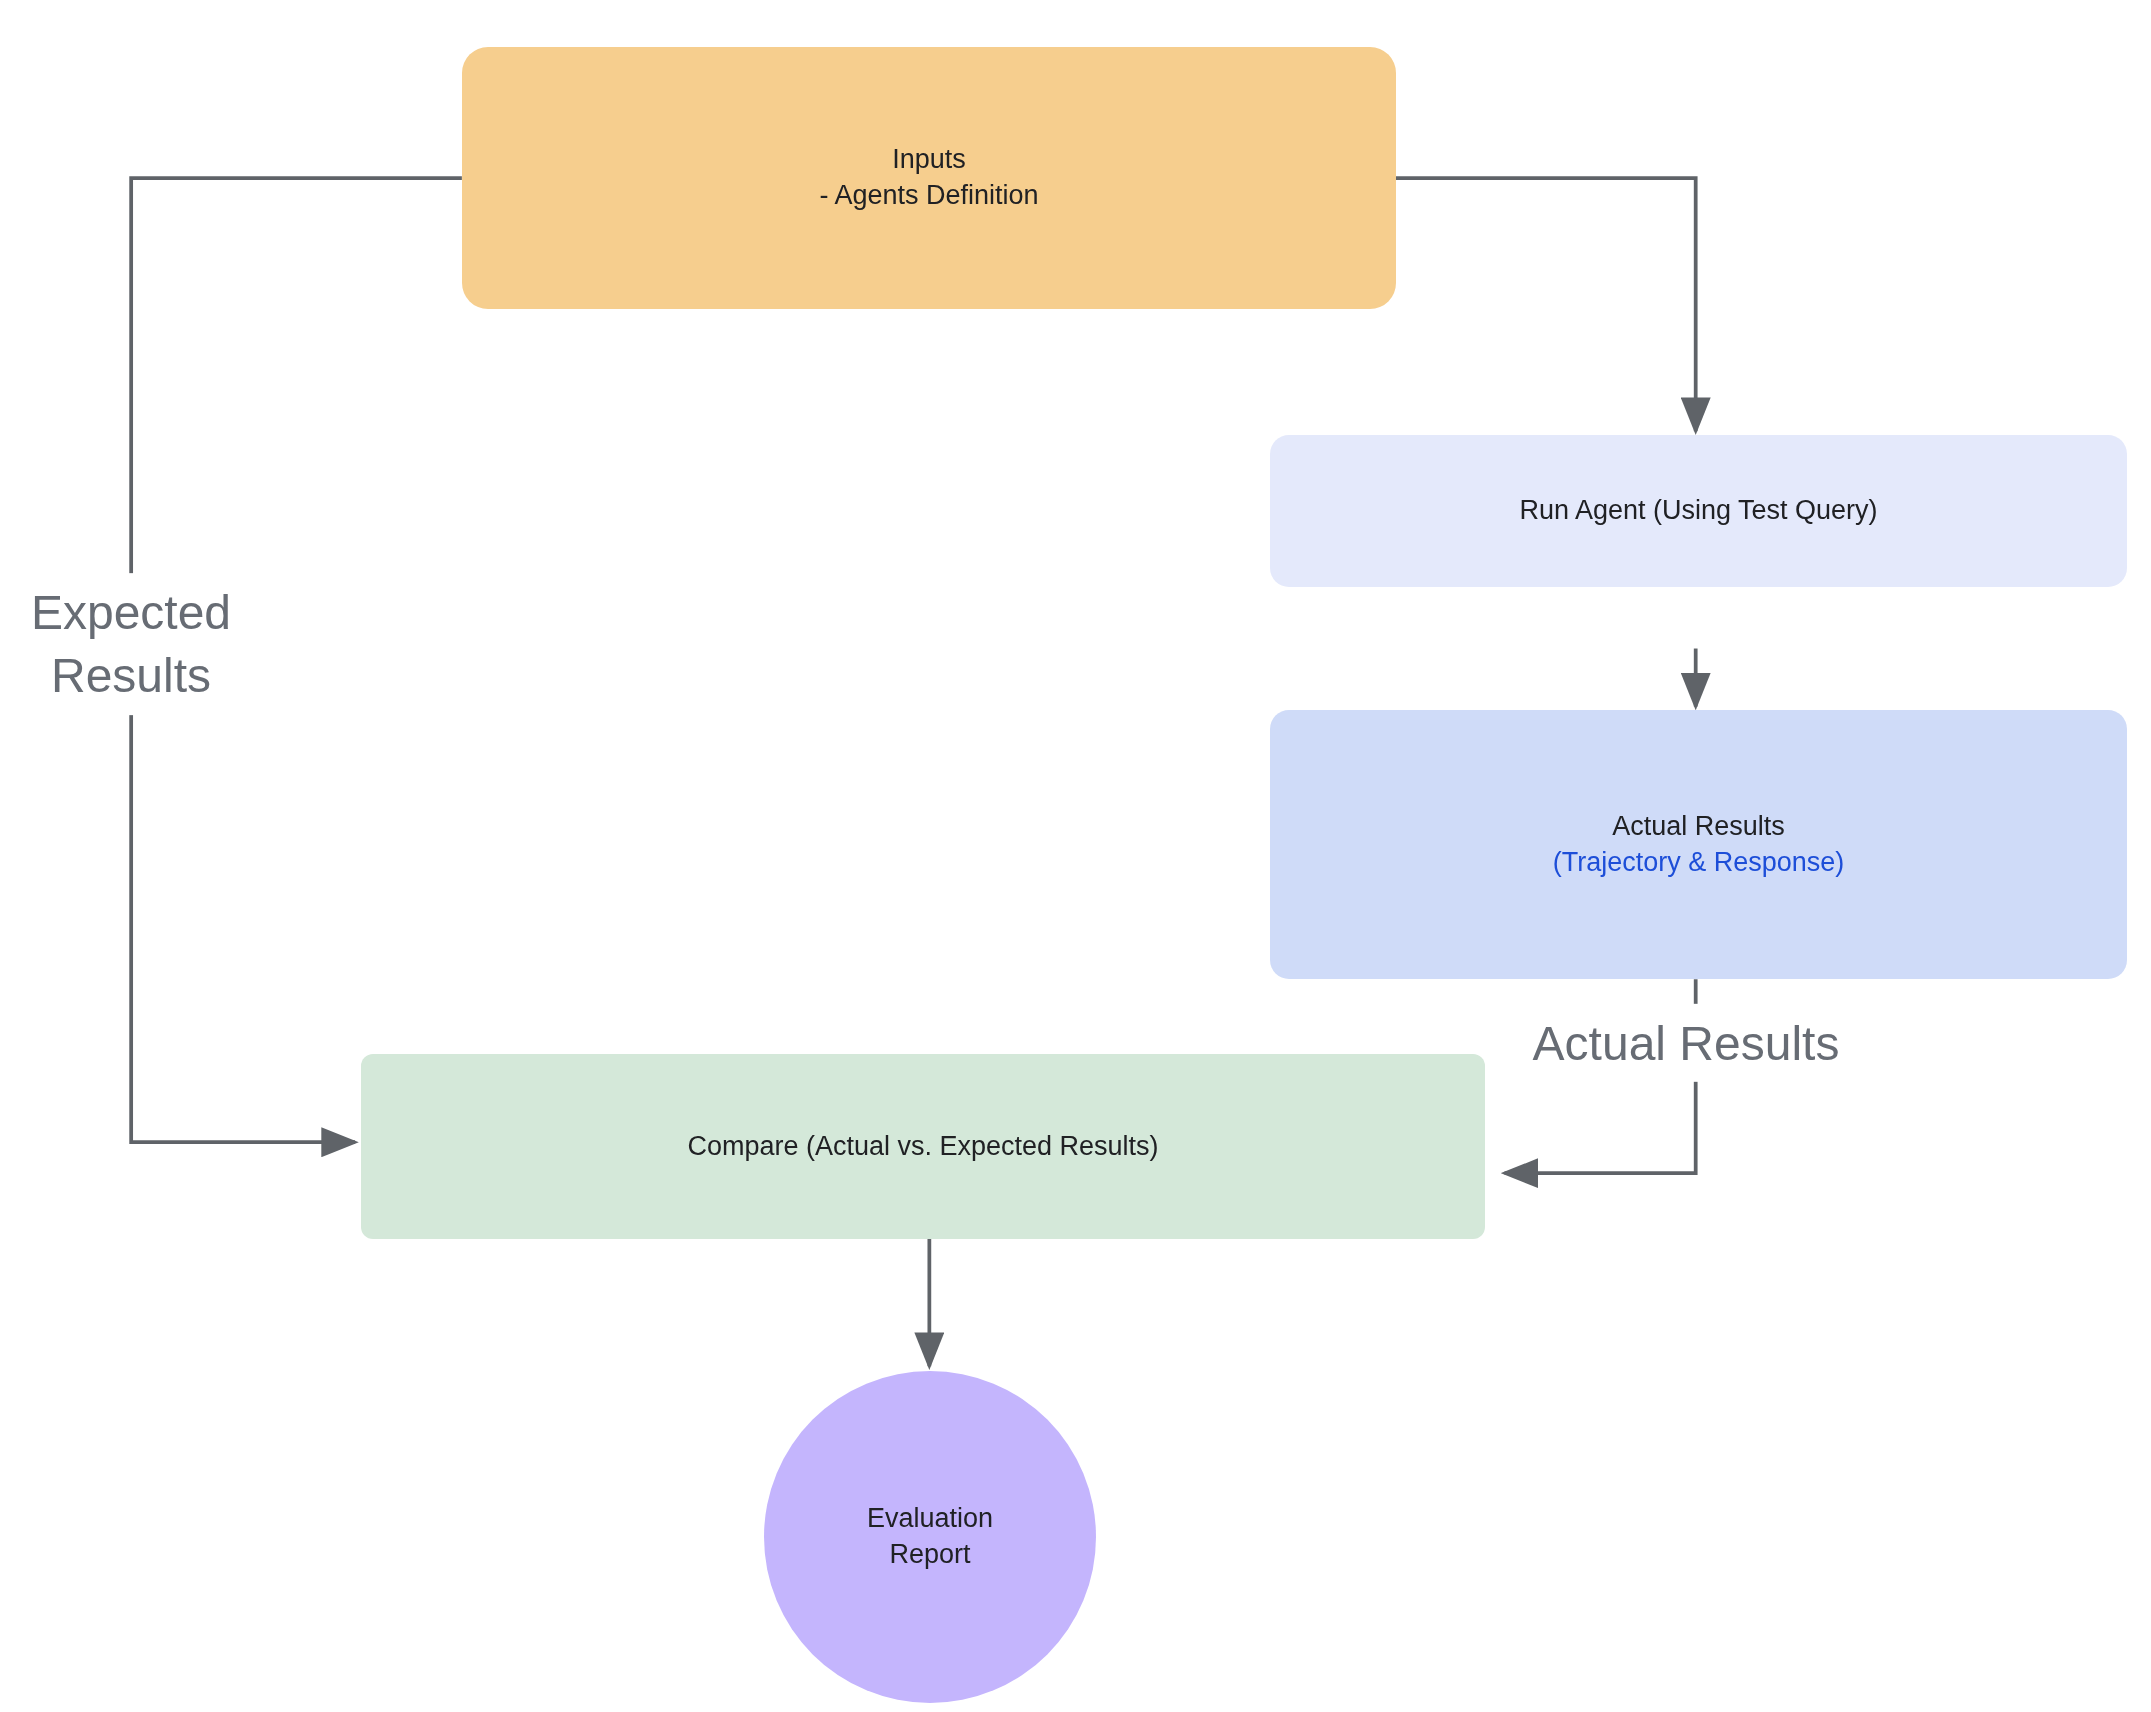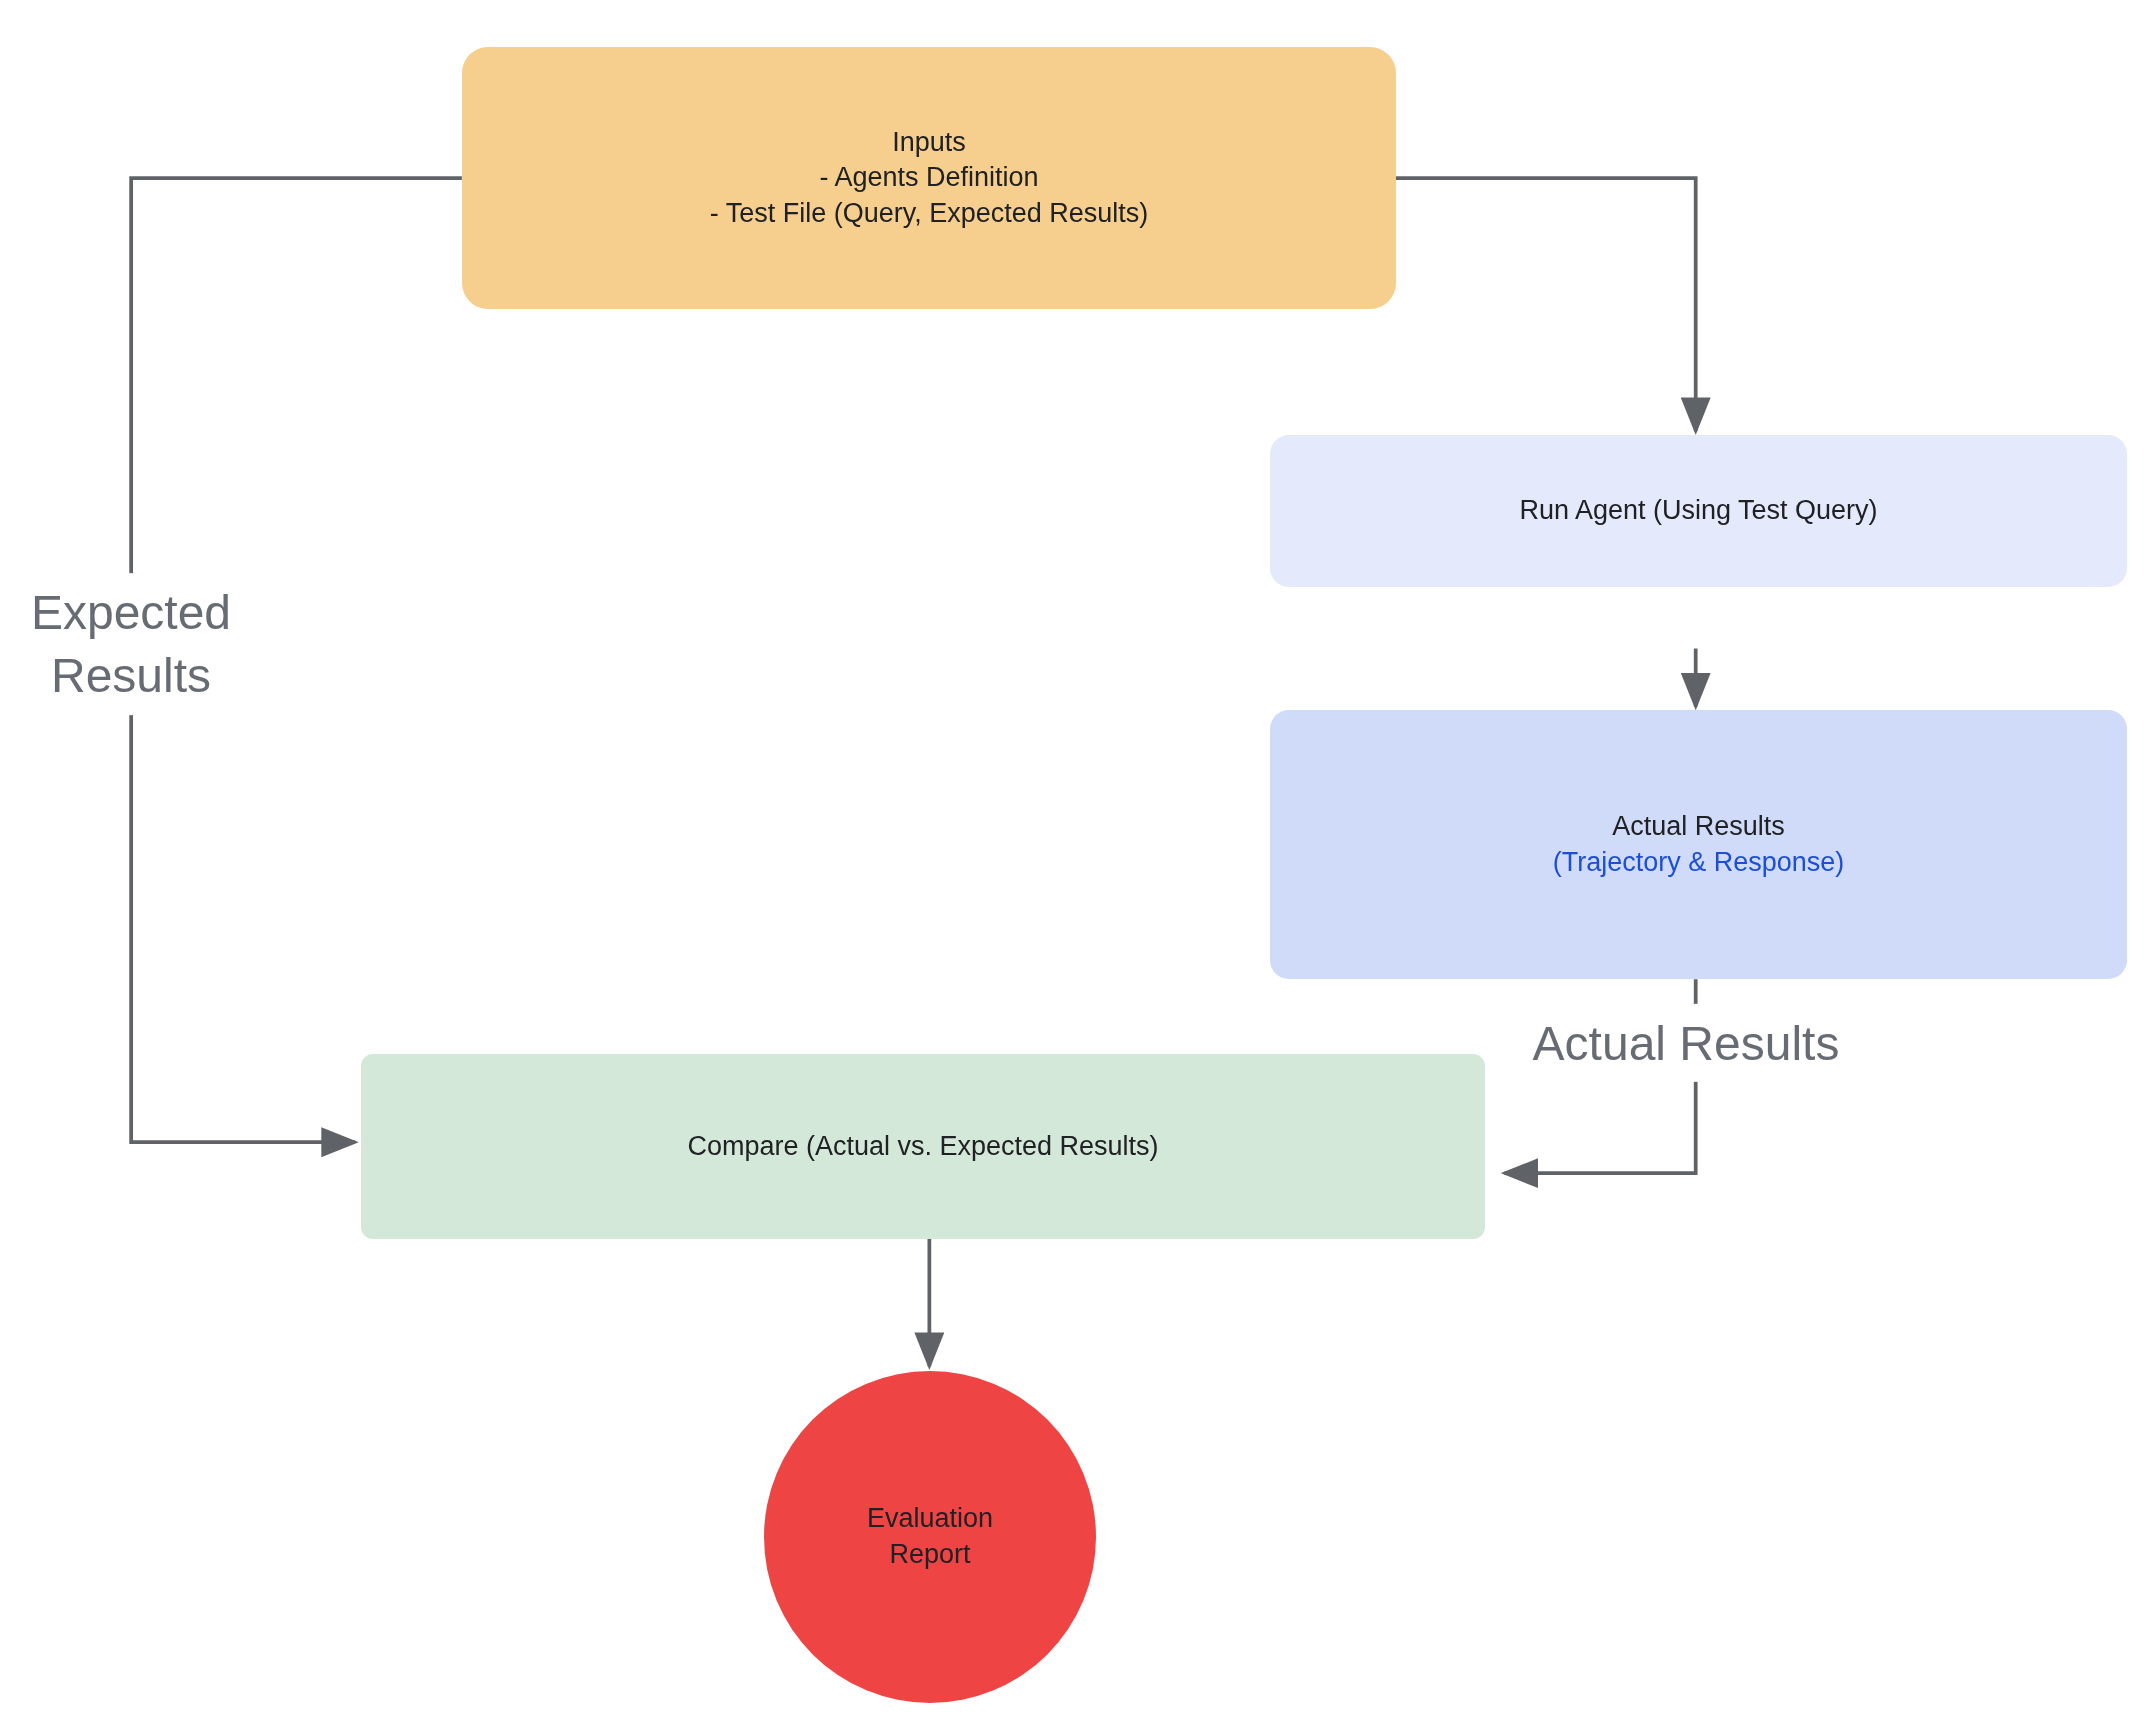--- a/index.html
+++ b/index.html
@@ -73,37 +73,36 @@
     <polyline points="1810,692 1810,754" fill="none" stroke-width="4" marker-end="url(#arrow)" stroke="#5F6368"></polyline>
 
     <polyline points="1810,1045 1810,1252 1606,1252" fill="none" stroke-width="4" marker-end="url(#arrow)" stroke="#5F6368"></polyline>
 
     <polyline points="992,1322 992,1458" fill="none" stroke-width="4" marker-end="url(#arrow)" stroke="#5F6368"></polyline>
   </svg>
 
   <div class="node inputs" style="background: rgb(246, 206, 142);">
     <span class="node-line" style="color: rgb(32, 33, 36);">Inputs</span>
     <span class="node-line" style="color: rgb(32, 33, 36);">- Agents Definition</span>
-    <span class="node-line" style="color: rgb(32, 33, 36);">- Test File (Query, Expected Results)</span>
   </div>
 
   <div class="node run-agent" style="background: rgb(228, 233, 251);">
     <span class="node-line" style="color: rgb(32, 33, 36);">Run Agent (Using Test Query)</span>
   </div>
 
   <div class="node actual-results" style="background: rgb(207, 219, 248);">
     <span class="node-line" style="color: rgb(32, 33, 36);">Actual Results</span>
     <span class="node-line" style="color: #1d4ed8;">(Trajectory &amp; Response)</span>
   </div>
 
   <div class="node compare" style="background: rgb(212, 232, 217);">
     <span class="node-line" style="color: rgb(32, 33, 36);">Compare (Actual vs. Expected Results)</span>
   </div>
 
-  <div class="node report-circle" style="background: #ef4444;">
+  <div class="node report-circle" style="background: #c4b5fd;">
     <span class="node-line" style="color: rgb(32, 33, 36);">Evaluation</span>
     <span class="node-line" style="color: rgb(32, 33, 36);">Report</span>
   </div>
 
   <div class="edge-label expected" style="color: rgb(103, 108, 116);">
     <span class="node-line">Expected</span>
     <span class="node-line">Results</span>
   </div>
 
   <div class="edge-label actual" style="color: rgb(103, 108, 116);">Actual Results</div>

